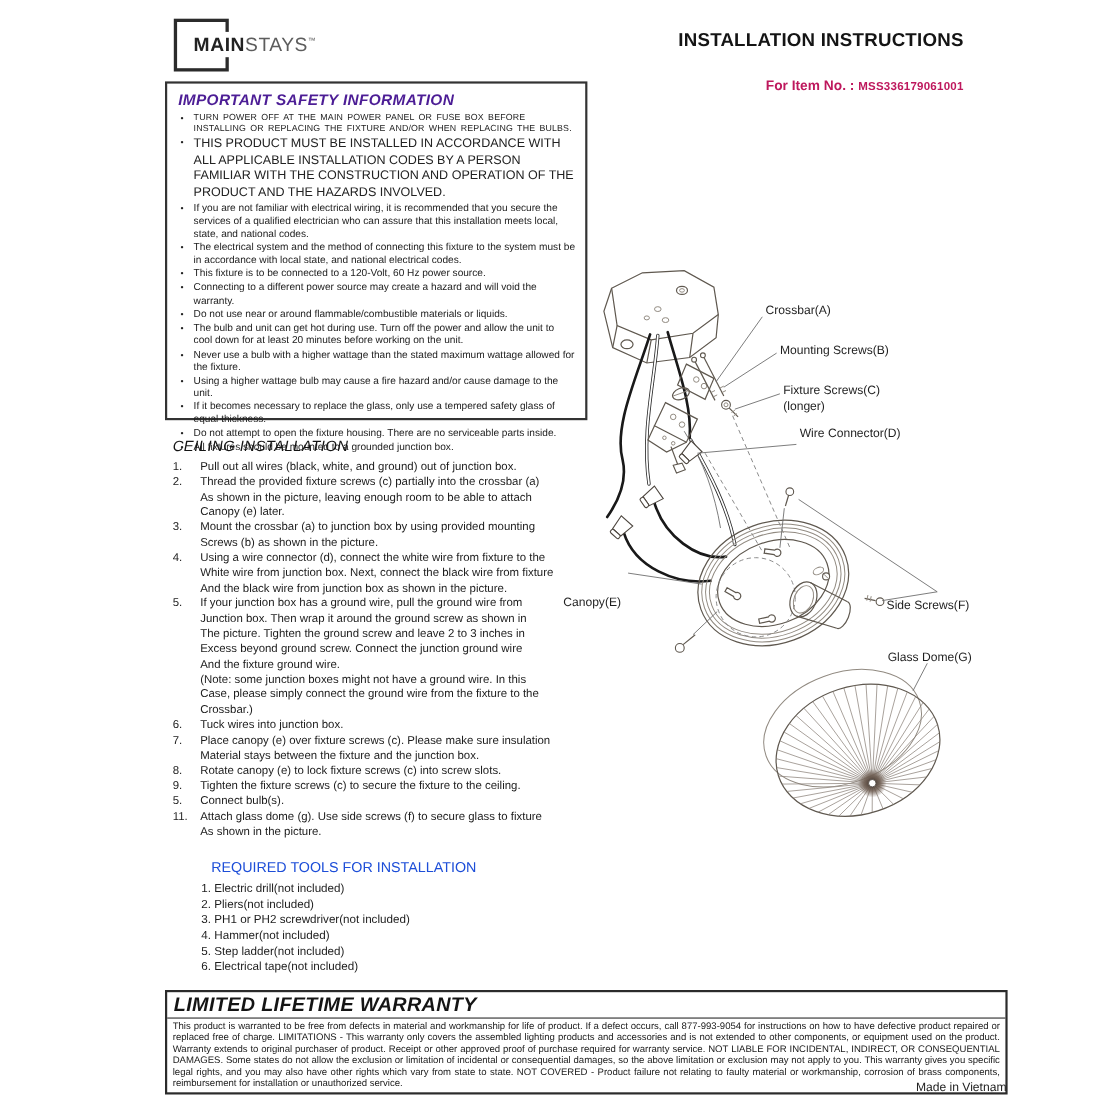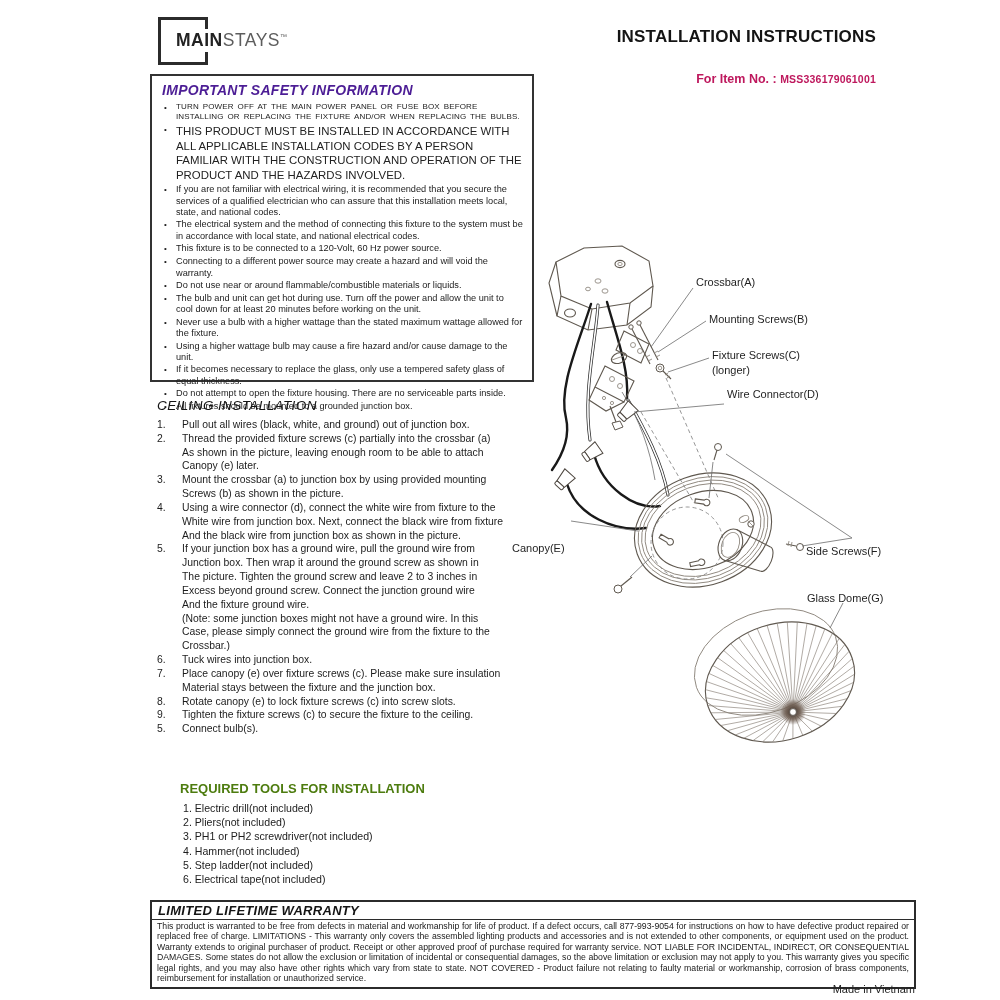--- a/index.html
+++ b/index.html
@@ -26,26 +26,26 @@
   .bullet-row .btext{font-size:9.2px;line-height:1.24;color:#222;}
   .bullet-row.small .btext{font-size:8px;line-height:1.3;letter-spacing:.15px;word-spacing:1.5px;}
   .bullet-row.large .btext{font-size:11.4px;line-height:1.3;max-width:348px;}
   
   .ci-title{position:absolute;left:157px;top:398px;font-size:13.5px;font-weight:400;font-style:italic;letter-spacing:.4px;color:#141414;}
   .steps{position:absolute;left:157px;top:418px;width:388px;}
   .step{display:grid;grid-template-columns:25px 1fr;}
   .step .num{font-size:10.4px;line-height:1.33;}
   .step .text{font-size:10.4px;line-height:1.33;white-space:pre-line;}
   
-  .tools-title{position:absolute;left:180px;top:781px;font-size:13px;font-weight:700;color:#4d7c0f;}
+  .tools-title{position:absolute;left:192px;top:781px;font-size:13px;font-weight:400;color:#1d4ed8;}
   .tools-list{position:absolute;left:183px;top:801px;}
   .tool-item{font-size:10.6px;line-height:14.2px;}
   
   .warranty-box{position:absolute;left:150px;top:900px;width:766px;border:2px solid #2b2b2b;box-sizing:border-box;background:#fff;}
-  .warranty-title{font-size:13px;font-weight:700;font-style:italic;letter-spacing:.3px;padding:1px 6px 1px 6px;border-bottom:1.5px solid #2b2b2b;color:#141414;}
+  .warranty-title{font-size:18px;font-weight:700;font-style:italic;letter-spacing:.3px;padding:1px 6px 1px 6px;border-bottom:1.5px solid #2b2b2b;color:#141414;}
   .warranty-body{font-size:8.7px;line-height:1.2;padding:1px 5px 3px 5px;text-align:justify;color:#1a1a1a;}
   .made-in{position:absolute;right:85px;top:983px;font-size:11px;color:#222;}
   
   .diagram-svg{position:absolute;left:505px;top:232px;width:430px;height:555px;}
   .dg-label{position:absolute;font-size:11px;color:#1f1f1f;white-space:nowrap;}
   #dome-ribs line{stroke:#877d74;stroke-width:.65;}
   .thin{stroke:#6b6b6b;stroke-width:.8;fill:none;}
   .part{stroke:#5f584f;stroke-width:1.1;fill:none;}
   .part-light{stroke:#918a81;stroke-width:.9;fill:none;}
   .wire-b{stroke:#191919;stroke-width:2.4;fill:none;stroke-linecap:round;}
@@ -199,20 +199,25 @@
       <div class="step">
         <span class="num">9.</span>
         <span class="text">Tighten the fixture screws (c) to secure the fixture to the ceiling.</span>
       </div>
 
       <div class="step">
         <span class="num">5.</span>
         <span class="text">Connect bulb(s).</span>
       </div>
 
+      <div class="step">
+        <span class="num">11.</span>
+        <span class="text">Attach glass dome (g). Use side screws (f) to secure glass to fixture
+As shown in the  picture.</span>
+      </div>
     </div>
 
   <svg class="diagram-svg" viewBox="505 232 430 555" xmlns="http://www.w3.org/2000/svg">
     <defs>
       <radialGradient id="hubgrad">
         <stop offset="0%" stop-color="#3b2f27"></stop>
         <stop offset="55%" stop-color="#6d5c50" stop-opacity=".85"></stop>
         <stop offset="100%" stop-color="#6d5c50" stop-opacity="0"></stop>
       </radialGradient>
     </defs>

